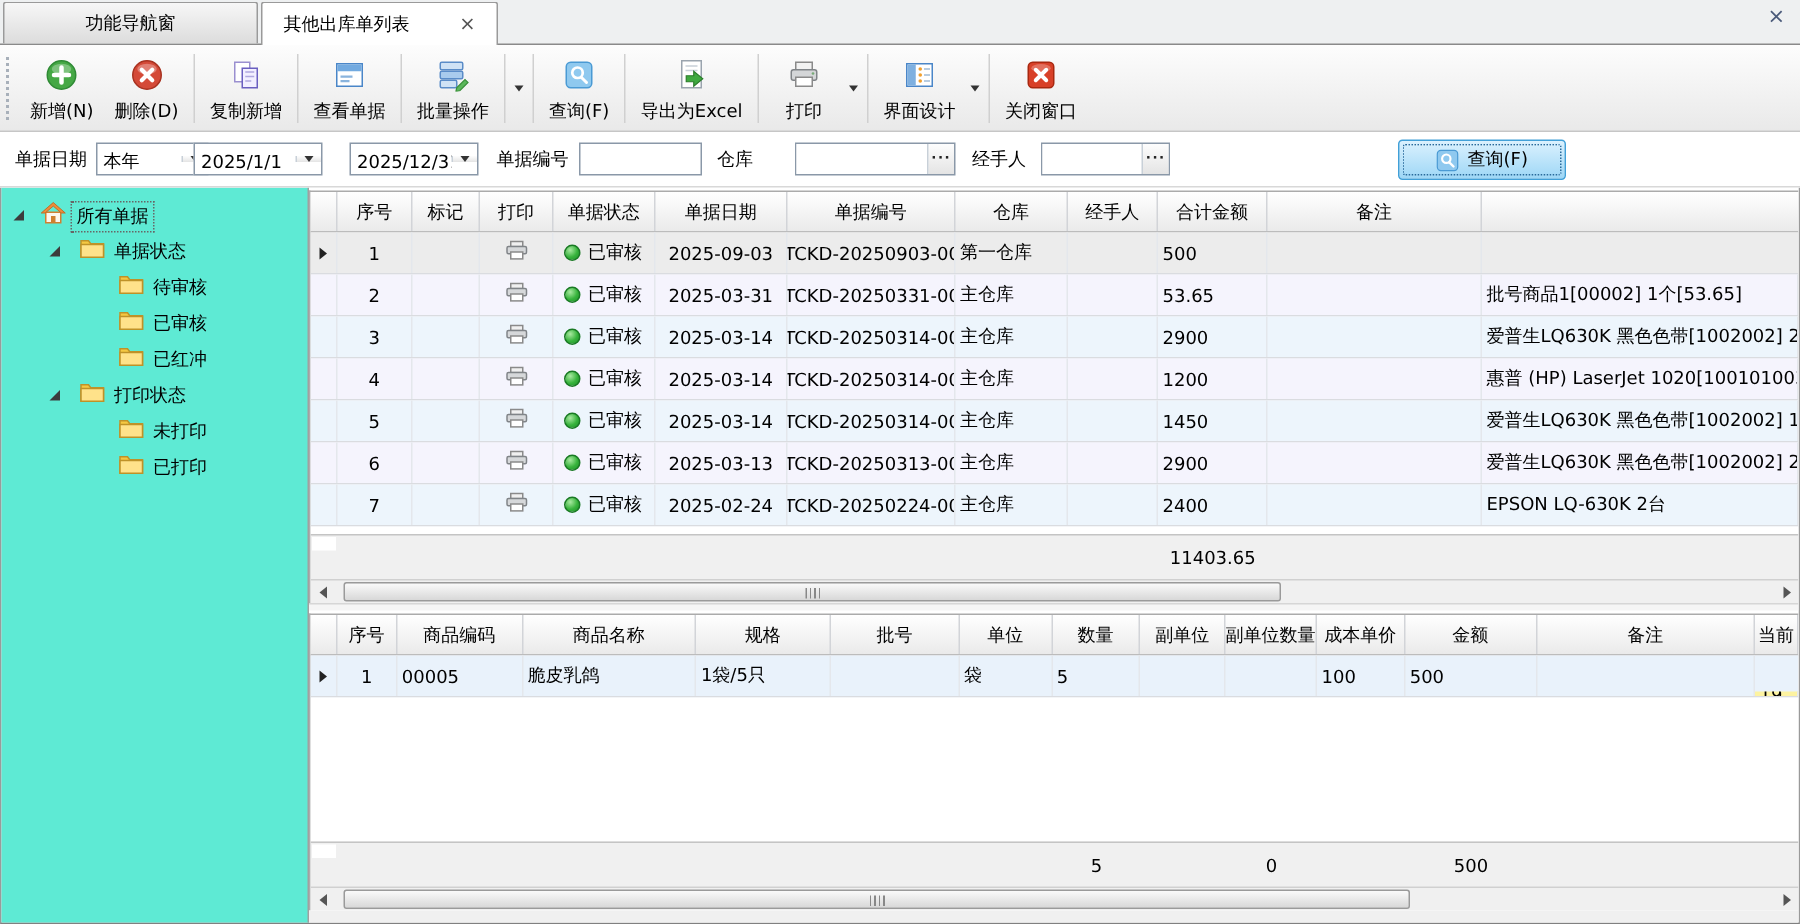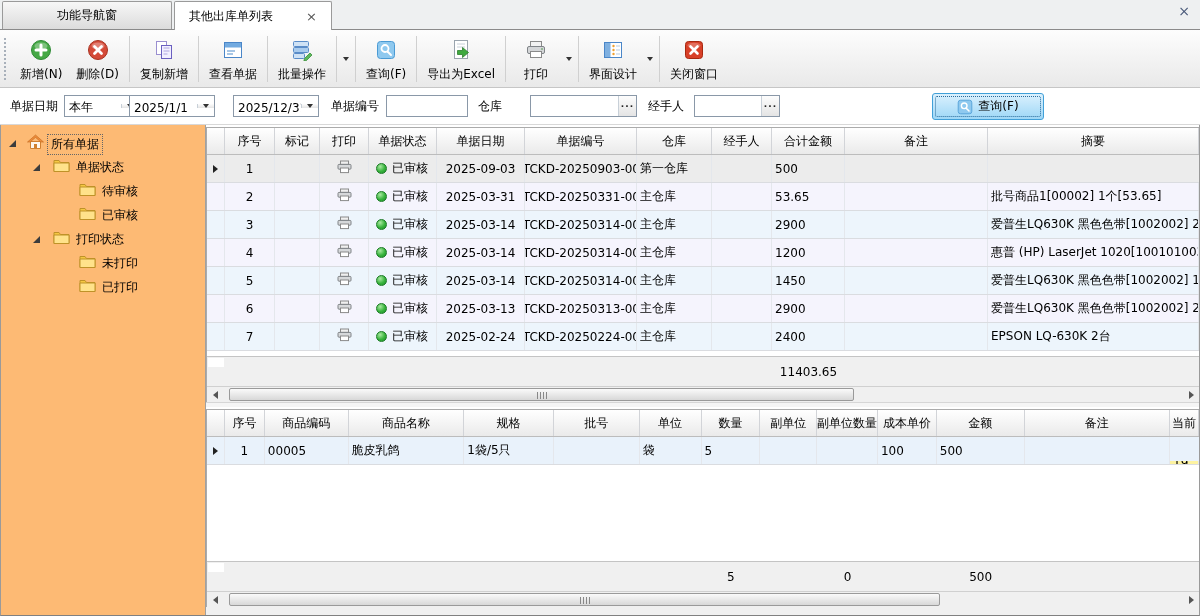--- a/index.html
+++ b/index.html
@@ -36,21 +36,21 @@
   .tinput { position:absolute; top:7px; height:22px; border:1px solid #8a98a8; background:#fff; padding:0 4px; font:inherit; }
   .lookup { position:absolute; top:7px; height:22px; border:1px solid #8a98a8; background:#fff; display:flex; }
   .lookup input { flex:1; border:none; outline:none; font:inherit; padding:0 3px; min-width:0; }
   .dots-btn { width:18px; border-left:1px solid #c8d0d8; background:linear-gradient(#fdfdfd,#e4e4e4); display:flex; align-items:center; justify-content:center; font-weight:bold; letter-spacing:1px; font-size:9px; color:#222; }
   .search-btn { position:absolute; top:5px; left:932px; width:112px; height:27px; border:1px solid #41a0d8; border-radius:3px;
     background:linear-gradient(#dbf1fe,#9ed7f6); display:flex; align-items:center; justify-content:center; gap:5px; }
   .search-btn .focusbox { position:absolute; inset:2px; border:1px dotted #2a6a9a; border-radius:2px; }
 
   
   .body { flex:1; display:flex; background:#fff; border-left:1px solid #9a9a9a; border-right:1px solid #9a9a9a; border-bottom:1px solid #808080; }
-  .treepanel { width:205px; background:#fdba74; border-right:1px solid #a0a0a0; padding-top:6px; }
+  .treepanel { width:205px; background:#5eead4; border-right:1px solid #a0a0a0; padding-top:6px; }
   .trow { height:24px; display:flex; align-items:center; position:relative; }
   .exp { position:absolute; width:0; height:0; border-left:7px solid transparent; border-bottom:7px solid #3c3c3c; top:9px; }
   .ticn { position:absolute; top:3px; }
   .tlbl { position:absolute; top:3px; padding:1px 3px; white-space:nowrap; }
   .tlbl.sel { border:1px dotted #666; }
 
   .content { flex:1; display:flex; flex-direction:column; background:#fff; overflow:hidden; }
 
   
   .grid { display:flex; flex-direction:column; overflow:hidden; border-top:1px solid #ababab; border-left:1px solid #ababab; margin-top:2px; }
@@ -316,20 +316,27 @@
           <span class="tlbl" style="left: 98px;">待审核</span>
         </div>
         <div class="trow">
           <span class="ticn" style="left: 78px;"><svg width="17" height="14" viewBox="0 0 17 14">
               <path d="M1 2.5h5l1.5 2H16v9H1z" fill="#f5c842" stroke="#bf9228"></path>
               <path d="M1 5h15v8.5H1z" fill="#ffe28a" stroke="#bf9228"></path>
             </svg></span>
           <span class="tlbl" style="left: 98px;">已审核</span>
         </div>
         <div class="trow">
+          <span class="ticn" style="left: 78px;"><svg width="17" height="14" viewBox="0 0 17 14">
+              <path d="M1 2.5h5l1.5 2H16v9H1z" fill="#f5c842" stroke="#bf9228"></path>
+              <path d="M1 5h15v8.5H1z" fill="#ffe28a" stroke="#bf9228"></path>
+            </svg></span>
+          <span class="tlbl" style="left: 98px;">已红冲</span>
+        </div>
+        <div class="trow">
           <span class="exp" style="left: 32px;"></span>
           <span class="ticn" style="left: 52px;"><svg width="17" height="14" viewBox="0 0 17 14">
               <path d="M1 2.5h5l1.5 2H16v9H1z" fill="#f5c842" stroke="#bf9228"></path>
               <path d="M1 5h15v8.5H1z" fill="#ffe28a" stroke="#bf9228"></path>
             </svg></span>
           <span class="tlbl" style="left: 72px;">打印状态</span>
         </div>
         <div class="trow">
           <span class="ticn" style="left: 78px;"><svg width="17" height="14" viewBox="0 0 17 14">
               <path d="M1 2.5h5l1.5 2H16v9H1z" fill="#f5c842" stroke="#bf9228"></path>
@@ -352,21 +359,20 @@
             <div class="cell" style="width: 50px;">序号</div>
             <div class="cell" style="width: 45px;">标记</div>
             <div class="cell" style="width: 49px;">打印</div>
             <div class="cell" style="width: 68px;">单据状态</div>
             <div class="cell" style="width: 88px;">单据日期</div>
             <div class="cell" style="width: 112px;">单据编号</div>
             <div class="cell" style="width: 75px;">仓库</div>
             <div class="cell" style="width: 60px;">经手人</div>
             <div class="cell" style="width: 73px;">合计金额</div>
             <div class="cell" style="width: 143px;">备注</div>
-            <div class="cell" style="width: 211px;">摘要</div>
           </div>
           <div class="grow" style="background: rgb(236, 236, 236);">
             <div class="cell" style="width: 18px;">
               <span class="selmark"></span>
             </div>
             <div class="cell" style="width: 50px; justify-content: center;">1</div>
             <div class="cell" style="width: 45px; justify-content: center;"></div>
             <div class="cell" style="width: 49px; justify-content: center;">
               <span><svg width="15" height="14" viewBox="0 0 15 14">
                   <rect x="3.5" y="1" width="8" height="3.4" fill="#f0f0f0" stroke="#8a8a8a"></rect>

